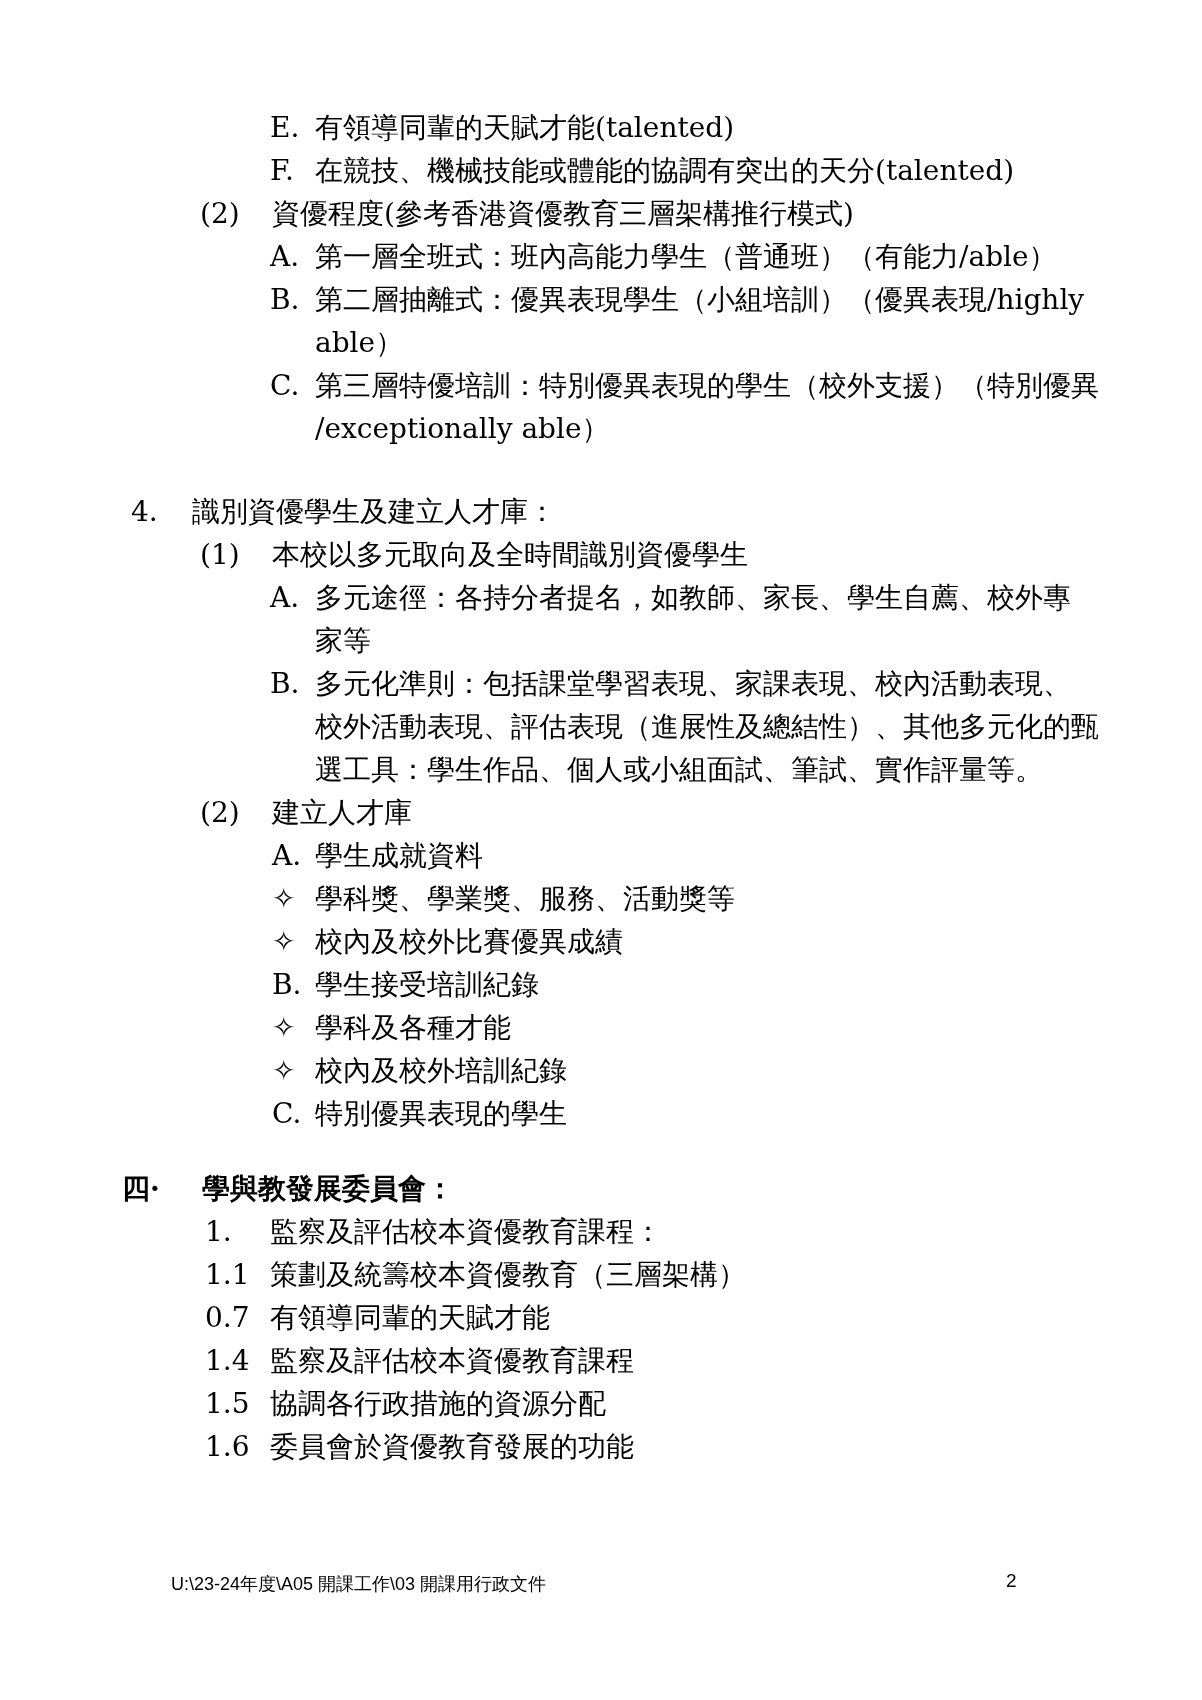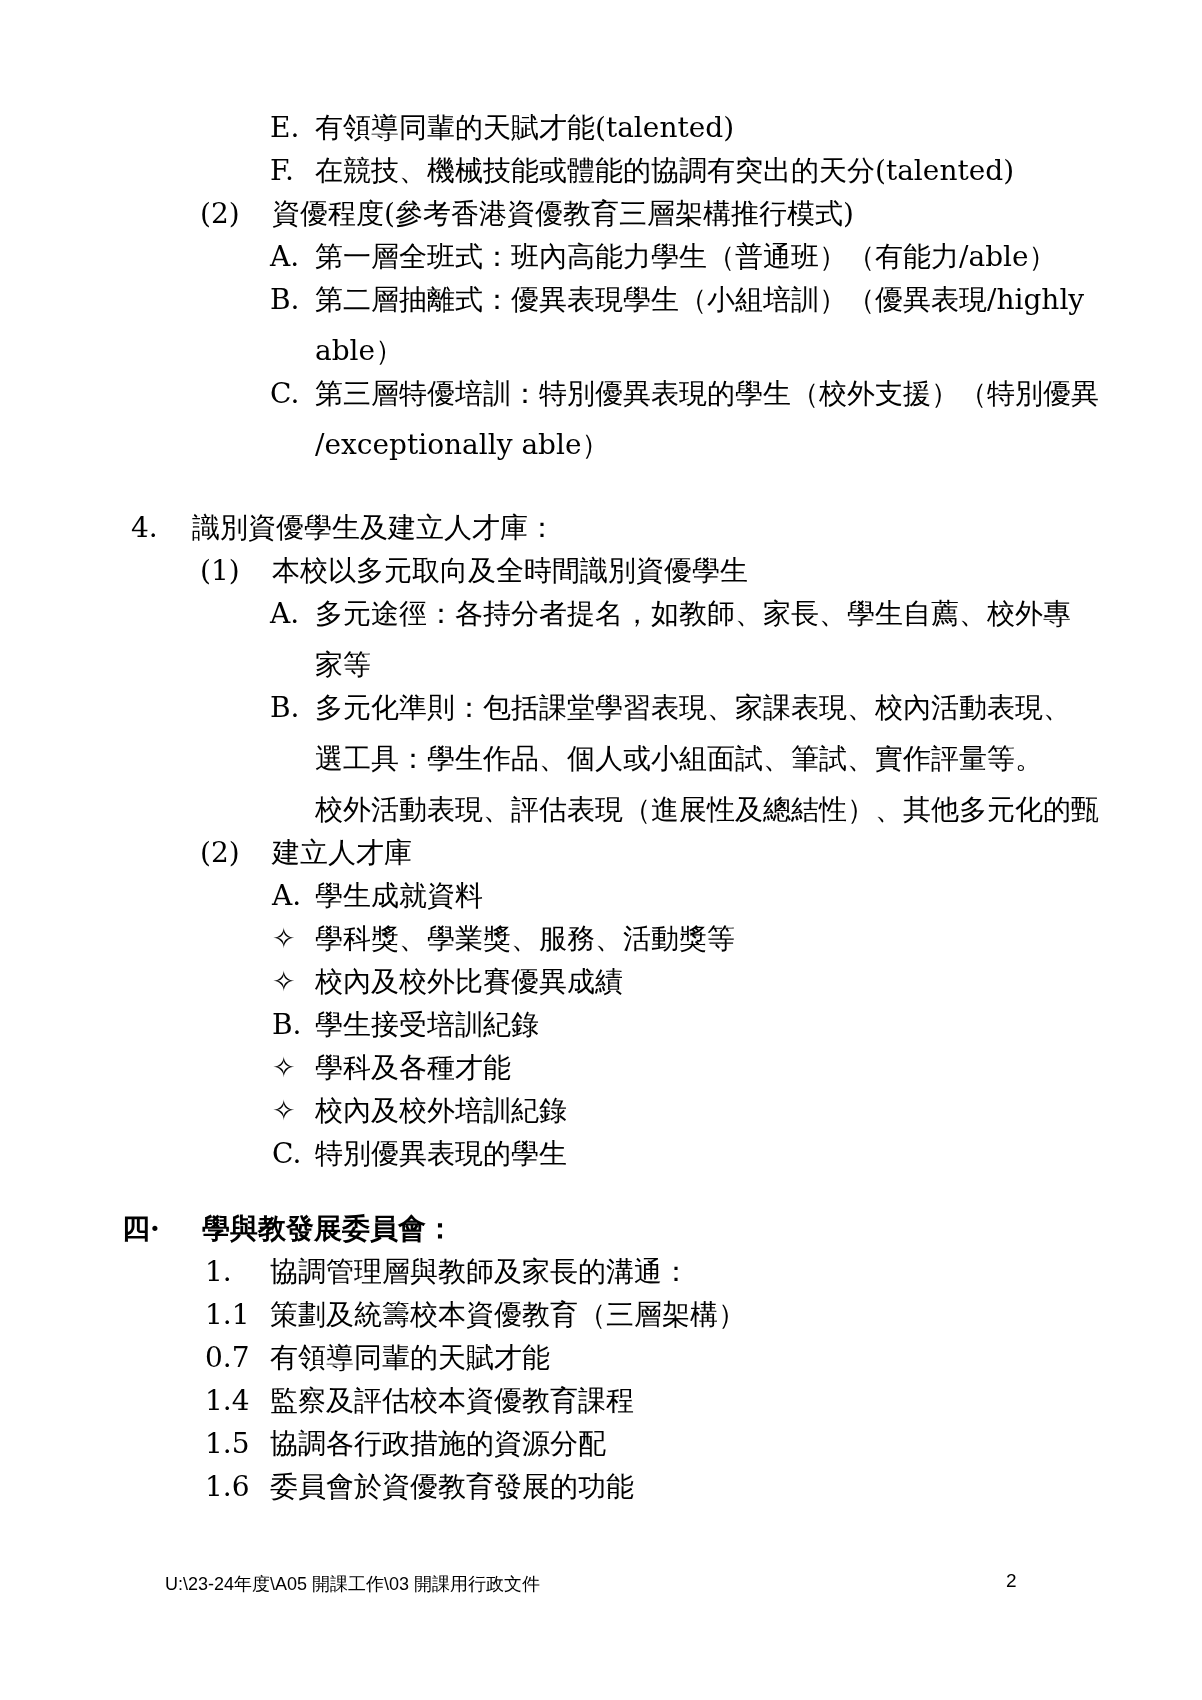--- a/index.html
+++ b/index.html
@@ -16,26 +16,26 @@
   .content { padding-top:106px; }
   .line { display:flex; align-items:baseline; line-height:43px; white-space:nowrap; }
   .marker { flex:0 0 auto; }
   
   .ind-l2   { padding-left:270px; }  .ind-l2  > .marker { width:45px; }
   .ind-l2b  { padding-left:272px; }  .ind-l2b > .marker { width:43px; }
   .ind-l1   { padding-left:200px; }  .ind-l1  > .marker { width:72px; }
   .ind-main { padding-left:131px; }  .ind-main> .marker { width:61px; }
   .ind-hd   { padding-left:122px; }  .ind-hd  > .marker { width:80px; }
   .ind-num  { padding-left:205px; }  .ind-num > .marker { width:65px; }
-  .cont     { padding-left:315px;margin-top:8px; }
+  .cont     { padding-left:315px; }
   .gap-40   { margin-top:40px; }
   .gap-32   { margin-top:32px; }
   .bold     { font-weight:bold; }
   .footer-path {
-    position:absolute; left:165px; top:1572px;
+    position:absolute; left:171px; top:1572px;
     font-family:"Liberation Sans","DejaVu Sans",sans-serif;
     font-size:18px;
   }
   .footer-page {
     position:absolute; left:1006px; top:1570px;
     font-family:"Liberation Sans","DejaVu Sans",sans-serif;
     font-size:19px;
   }
 </style>
 </head>
@@ -89,24 +89,24 @@
       <span>多元途徑：各持分者提名，如教師、家長、學生自薦、校外專</span>
     </div>
     <div class="line cont">
       <span>家等</span>
     </div>
     <div class="line ind-l2">
       <span class="marker">B.</span>
       <span>多元化準則：包括課堂學習表現、家課表現、校內活動表現、</span>
     </div>
     <div class="line cont">
-      <span>選工具：學生作品、個人或小組面試、筆試、實作評量等。</span>
+      <span>校外活動表現、評估表現（進展性及總結性）、其他多元化的甄</span>
     </div>
     <div class="line cont">
-      <span>校外活動表現、評估表現（進展性及總結性）、其他多元化的甄</span>
+      <span>選工具：學生作品、個人或小組面試、筆試、實作評量等。</span>
     </div>
 
     <div class="line ind-l1">
       <span class="marker">(2)</span>
       <span>建立人才庫</span>
     </div>
     <div class="line ind-l2b">
       <span class="marker">A.</span>
       <span>學生成就資料</span>
     </div>
@@ -134,21 +134,21 @@
       <span class="marker">C.</span>
       <span>特別優異表現的學生</span>
     </div>
 
     <div class="line ind-hd bold gap-32">
       <span class="marker">四·</span>
       <span>學與教發展委員會：</span>
     </div>
     <div class="line ind-num">
       <span class="marker">1.</span>
-      <span>協調管理層與教師及家長的溝通：</span>
+      <span>監察及評估校本資優教育課程：</span>
     </div>
     <div class="line ind-num">
       <span class="marker">1.1</span>
       <span>策劃及統籌校本資優教育（三層架構）</span>
     </div>
     <div class="line ind-num">
       <span class="marker">0.7</span>
       <span>有領導同輩的天賦才能</span>
     </div>
     <div class="line ind-num">

